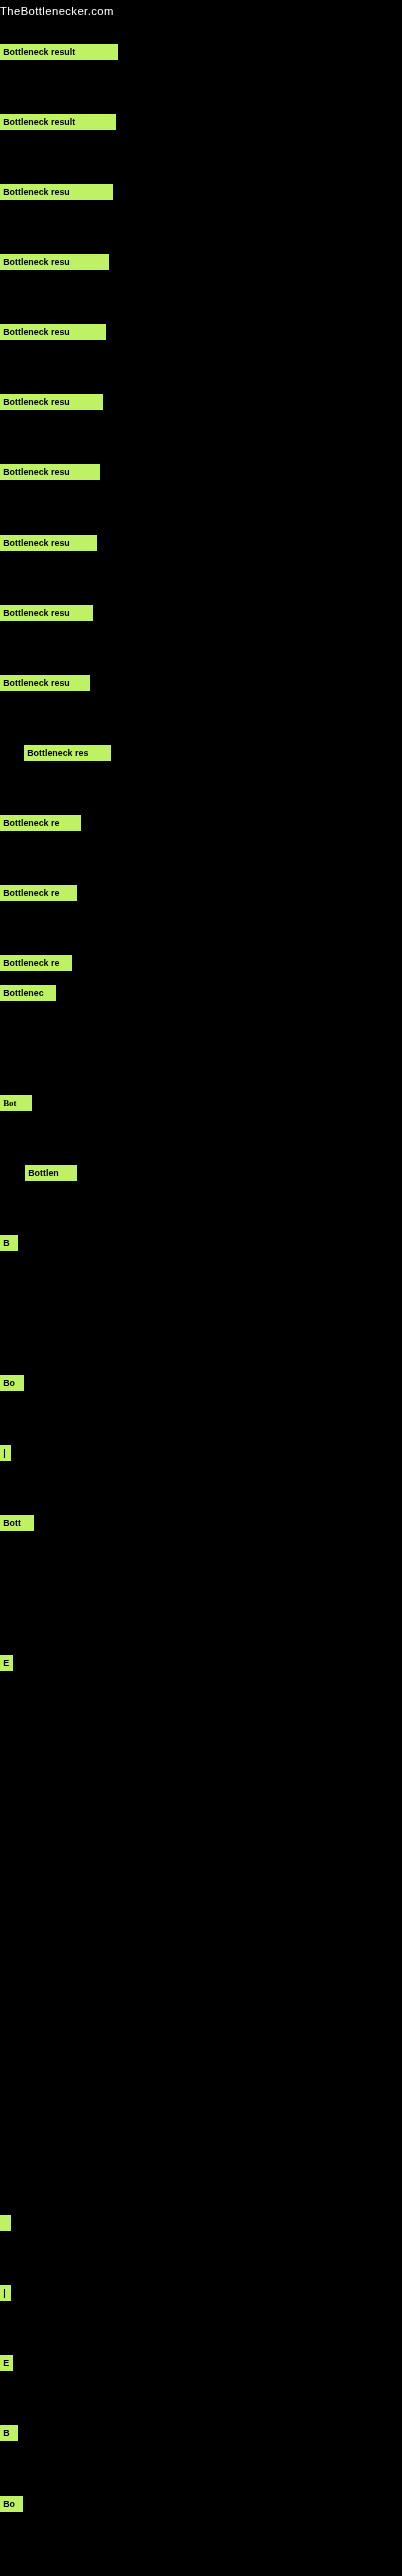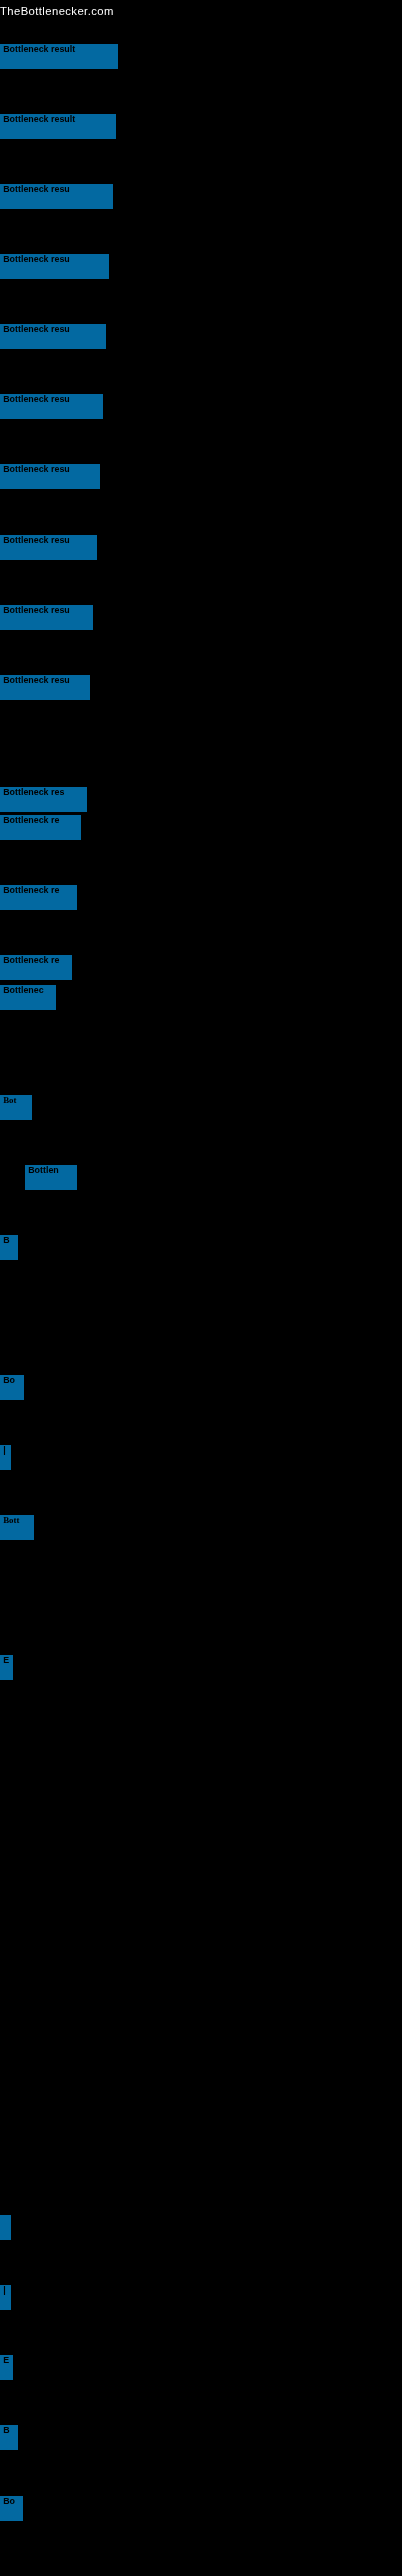--- a/index.html
+++ b/index.html
@@ -16,23 +16,24 @@
     }
     .site-title {
       color: #fff;
       font-size: 11.3px;
       padding: 4.8px 0 3.2px 0;
       letter-spacing: 0.4px;
     }
     .bottleneck-bar {
       position: absolute;
       left: 0;
-      height: 25px;
-      background-color: #0369a1;
+      height: 16px;
+      background-color: #bef264;
       display: flex;
+      align-items: center;
       padding-left: 3.2px;
       overflow: hidden;
     }
     .bottleneck-bar span {
       color: #000;
       font-size: 8.9px;
       font-weight: bold;
       white-space: nowrap;
     }
   </style>
@@ -65,21 +66,21 @@
     </div>
     <div class="bottleneck-bar" style="top: 535px; width: 97px;">
       <span>Bottleneck resu</span>
     </div>
     <div class="bottleneck-bar" style="top: 605px; width: 93px;">
       <span>Bottleneck resu</span>
     </div>
     <div class="bottleneck-bar" style="top: 675px; width: 90px;">
       <span>Bottleneck resu</span>
     </div>
-    <div class="bottleneck-bar" style="top: 787px; width: 87px;">
+    <div class="bottleneck-bar" style="top: 745px; width: 87px; margin-left: 24px;">
       <span>Bottleneck res</span>
     </div>
     <div class="bottleneck-bar" style="top: 815px; width: 81px;">
       <span>Bottleneck re</span>
     </div>
     <div class="bottleneck-bar" style="top: 885px; width: 77px;">
       <span>Bottleneck re</span>
     </div>
     <div class="bottleneck-bar" style="top: 955px; width: 72px;">
       <span>Bottleneck re</span>
@@ -95,21 +96,21 @@
     </div>
     <div class="bottleneck-bar" style="top: 1235px; width: 17.7px;">
       <span>B</span>
     </div>
     <div class="bottleneck-bar" style="top: 1375px; width: 24px;">
       <span>Bo</span>
     </div>
     <div class="bottleneck-bar" style="top: 1445px; width: 11.3px;">
       <span>|</span>
     </div>
-    <div class="bottleneck-bar" style="top: 1515px; width: 34px; font-family: Liberation Serif, serif;">
+    <div class="bottleneck-bar" style="top: 1515px; width: 34px;">
       <span>Bott</span>
     </div>
     <div class="bottleneck-bar" style="top: 1655px; width: 13px;">
       <span>E</span>
     </div>
     <div class="bottleneck-bar" style="top: 2215px; width: 11.3px;">
       <span></span>
     </div>
     <div class="bottleneck-bar" style="top: 2285px; width: 11.3px;">
       <span>|</span>

